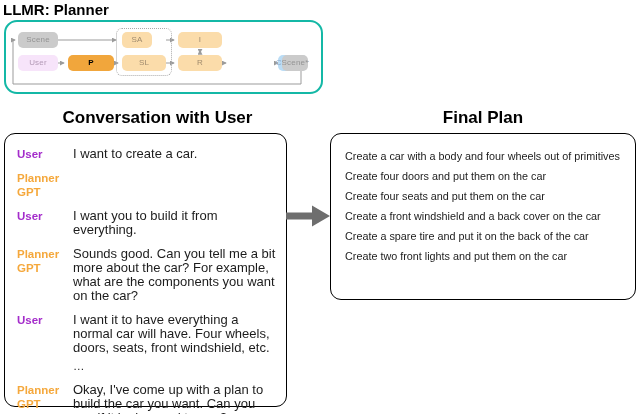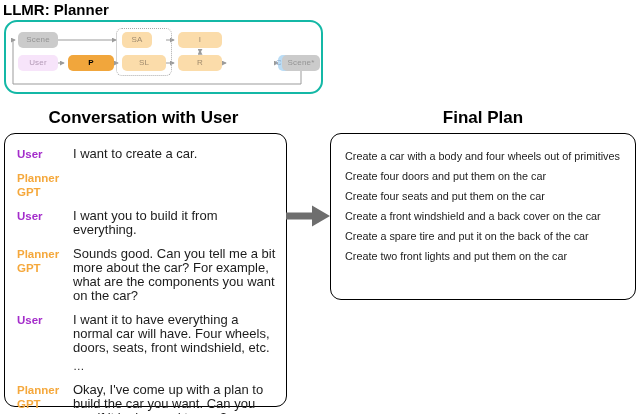--- a/index.html
+++ b/index.html
@@ -28,24 +28,24 @@
   .n-scene{left:12px;top:10px;width:40px;}
   .n-user{left:12px;top:33px;width:40px;}
   .n-p{left:62px;top:33px;width:46px;}
   .dotted-group{position:absolute;left:110px;top:6px;width:56px;height:48px;
     border:1px dotted #ababab;border-radius:6px;box-sizing:border-box;}
   .n-sa{left:116px;top:10px;width:30px;}
   .n-sl{left:116px;top:33px;width:44px;text-align:right;}
   .n-i{left:172px;top:10px;width:44px;}
   .n-r{left:172px;top:33px;width:44px;}
   .n-compiler{left:224px;top:33px;width:29px;margin-left:48px;}
-  .n-scenestar{left:276px;top:33px;width:38px;}
+  .n-scenestar{left:276px;top:33px;width:26px;}
   
   .section-heading{position:absolute;top:108px;font-size:17px;font-weight:bold;color:#000;text-align:center;}
-  .conv-heading{left:2px;width:283px;}
+  .conv-heading{left:16px;width:283px;}
   .plan-heading{left:330px;width:306px;}
   
   .conv-box{
     position:absolute;left:4px;top:133px;width:283px;height:274px;
     border:1.5px solid #000;border-radius:11px;box-sizing:border-box;
     padding:13px 8px 8px 12px;display:flex;flex-direction:column;gap:10px;
   }
   .turn{display:flex;align-items:flex-start;}
   .speaker{width:48px;flex:none;margin-right:8px;font-size:11.5px;line-height:14px;font-weight:bold;}
   .speaker.c-user{color:#a42ccb;}

